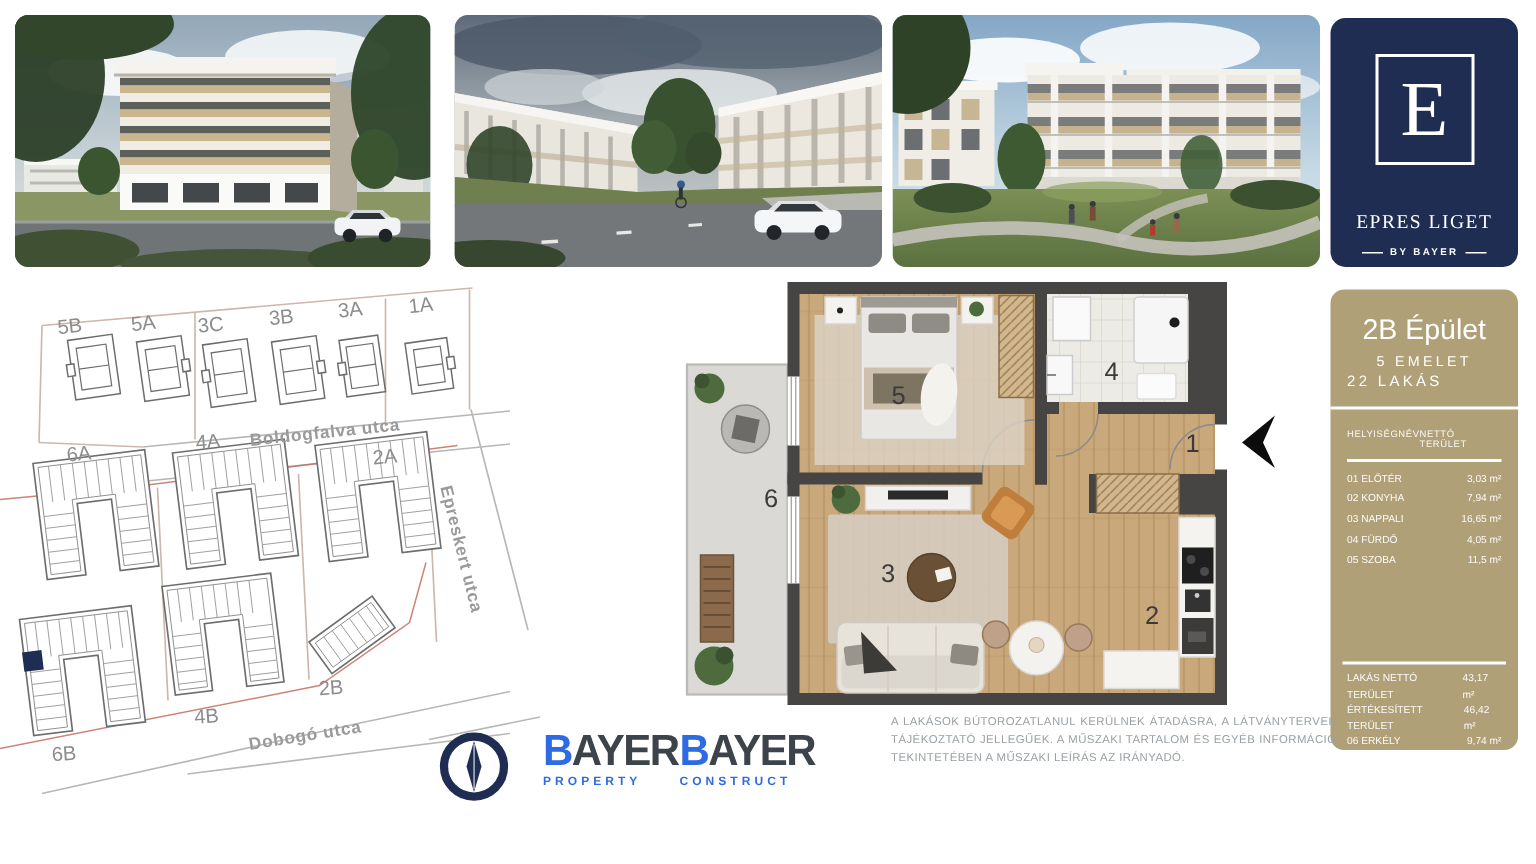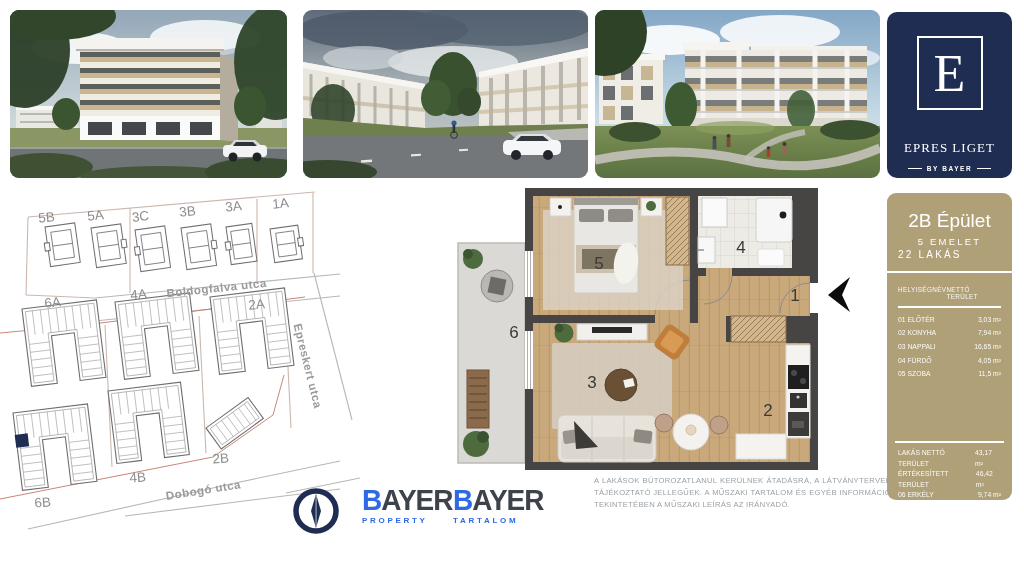--- a/index.html
+++ b/index.html
@@ -595,18 +595,18 @@
     </svg>
   </div>
 
   <div class="bayer" style="left:362px;">
     <div class="bayer-word"><span class="b">B</span><span>AYER</span></div>
     <div class="bayer-div">PROPERTY</div>
   </div>
 
   <div class="bayer" style="left:453px;">
     <div class="bayer-word"><span class="b">B</span><span>AYER</span></div>
-    <div class="bayer-div">TARTALOM</div>
+    <div class="bayer-div">CONSTRUCT</div>
   </div>
 
   <div class="disclaimer">A LAKÁSOK BÚTOROZATLANUL KERÜLNEK ÁTADÁSRA, A LÁTVÁNYTERVEK TÁJÉKOZTATÓ JELLEGŰEK. A MŰSZAKI TARTALOM ÉS EGYÉB INFORMÁCIÓ TEKINTETÉBEN A MŰSZAKI LEÍRÁS AZ IRÁNYADÓ.</div>
 
 </div>
 
 </body></html>

